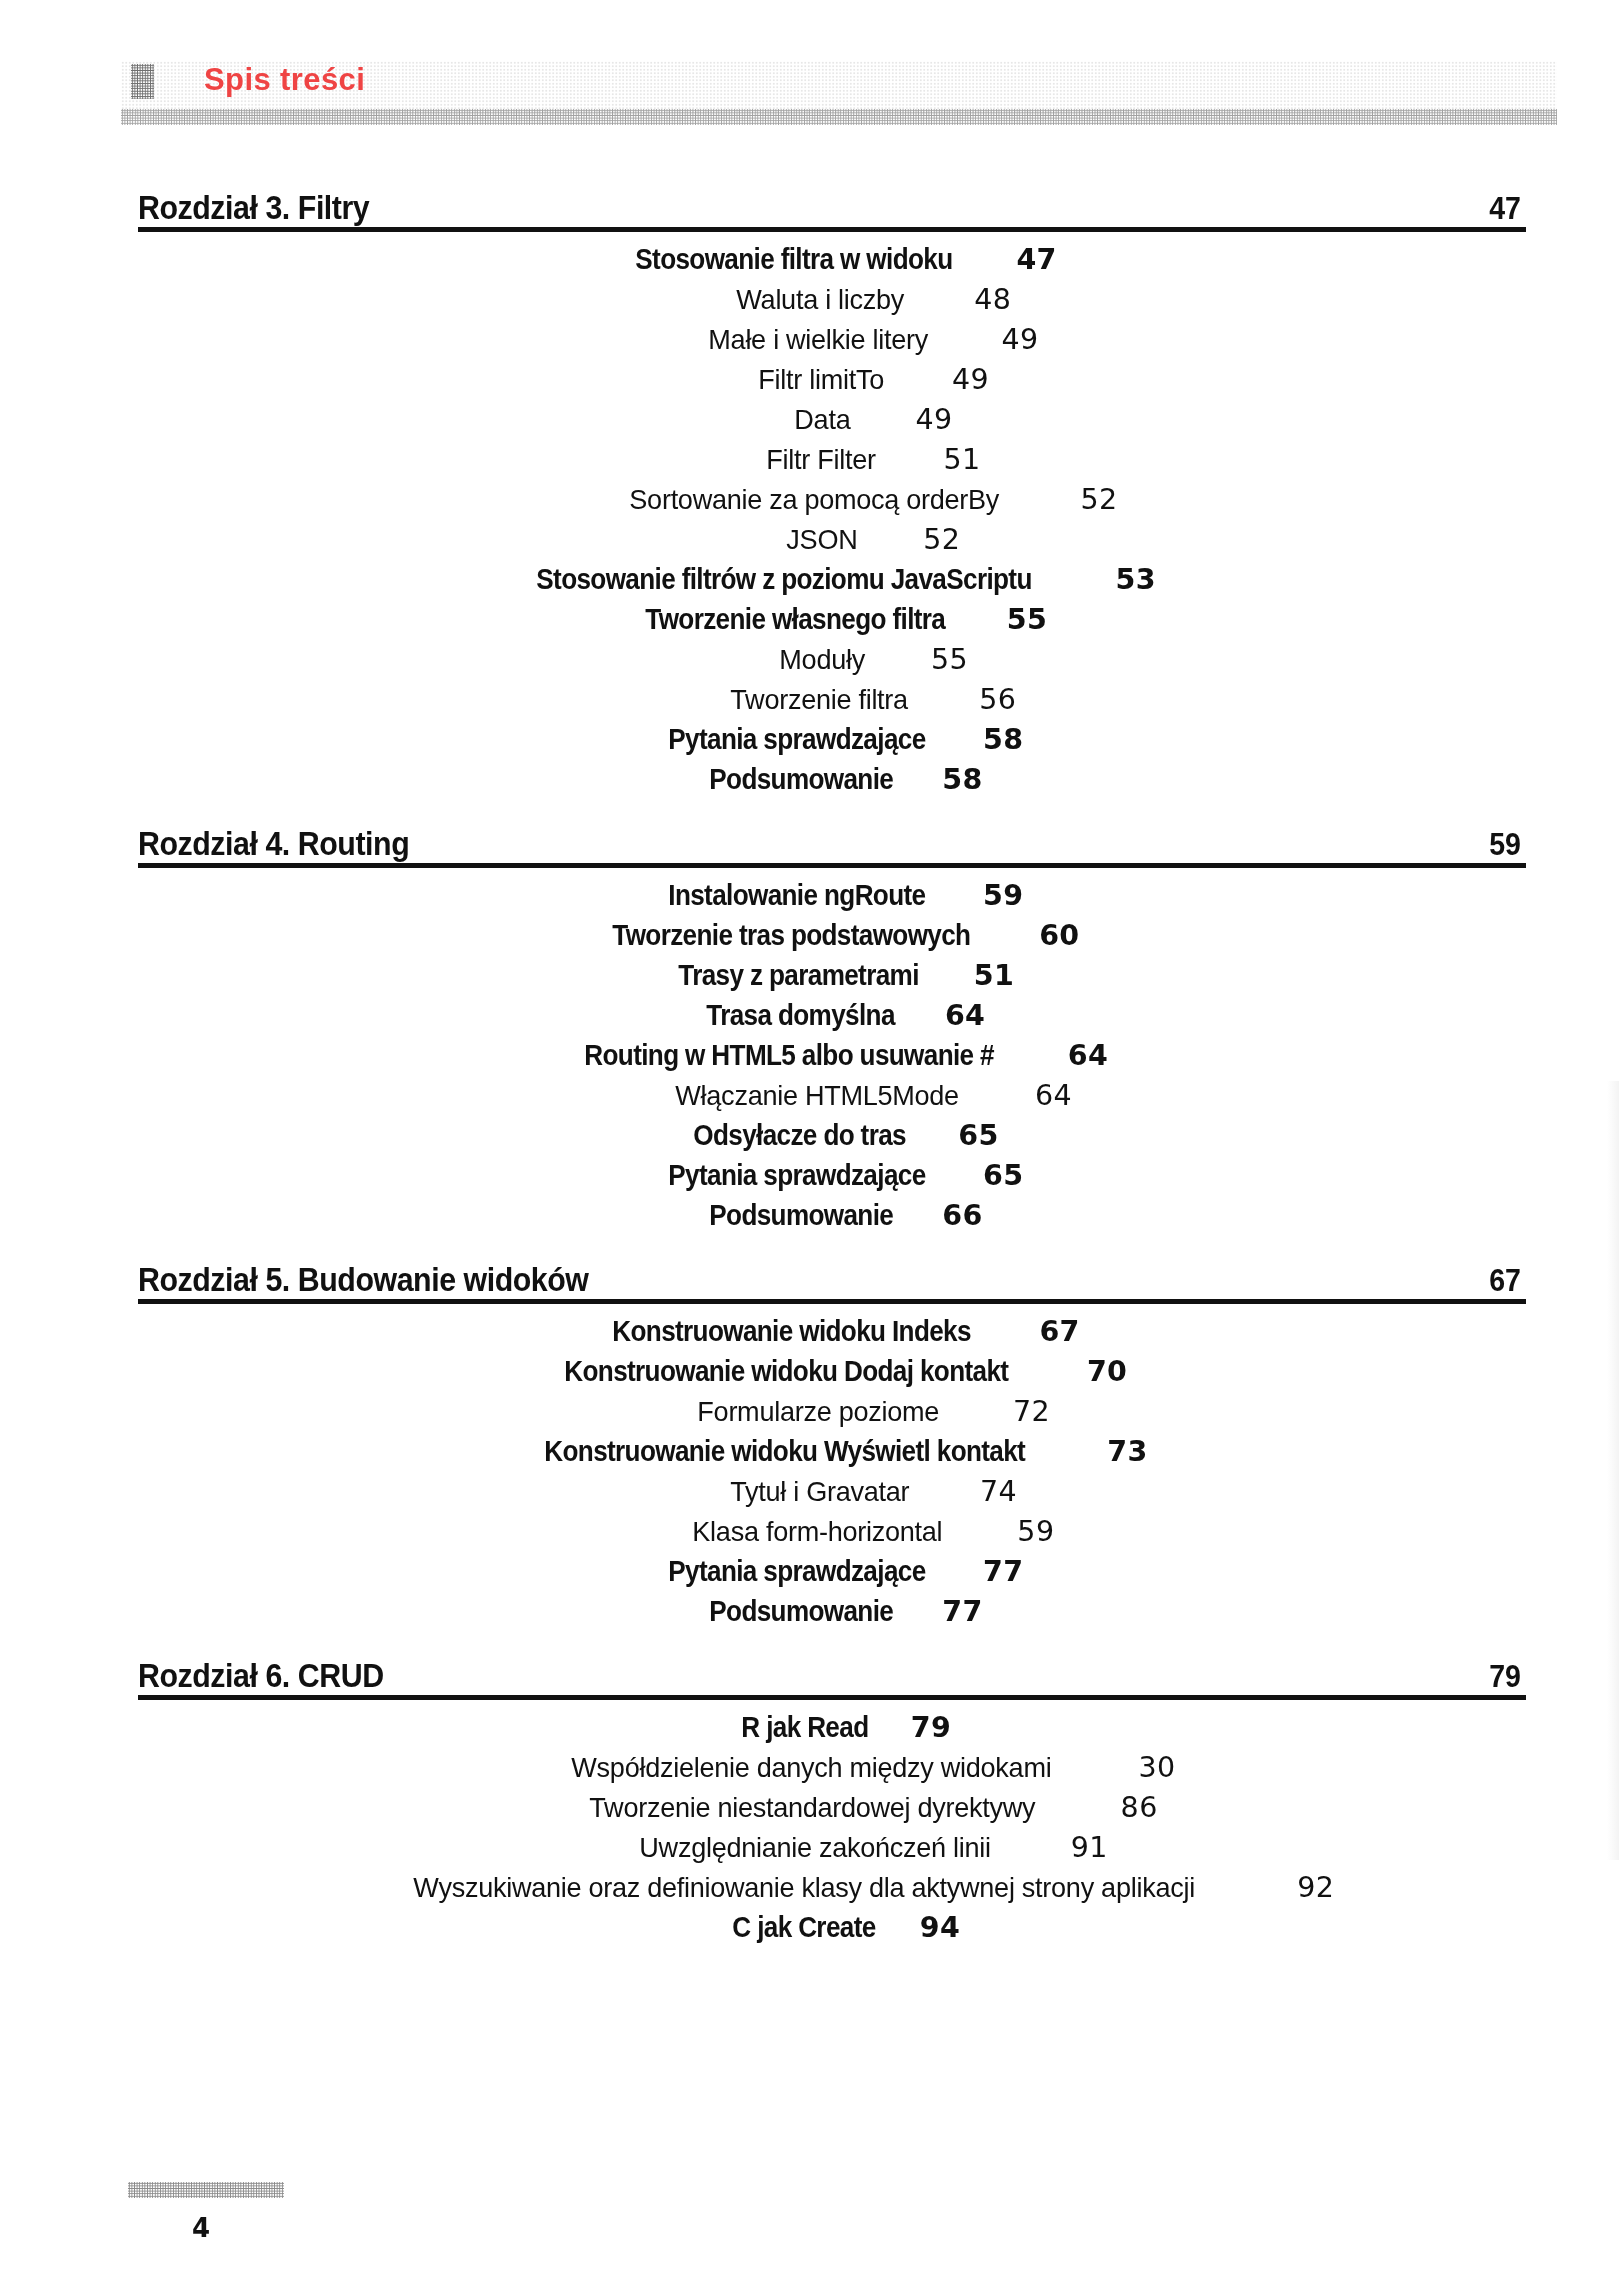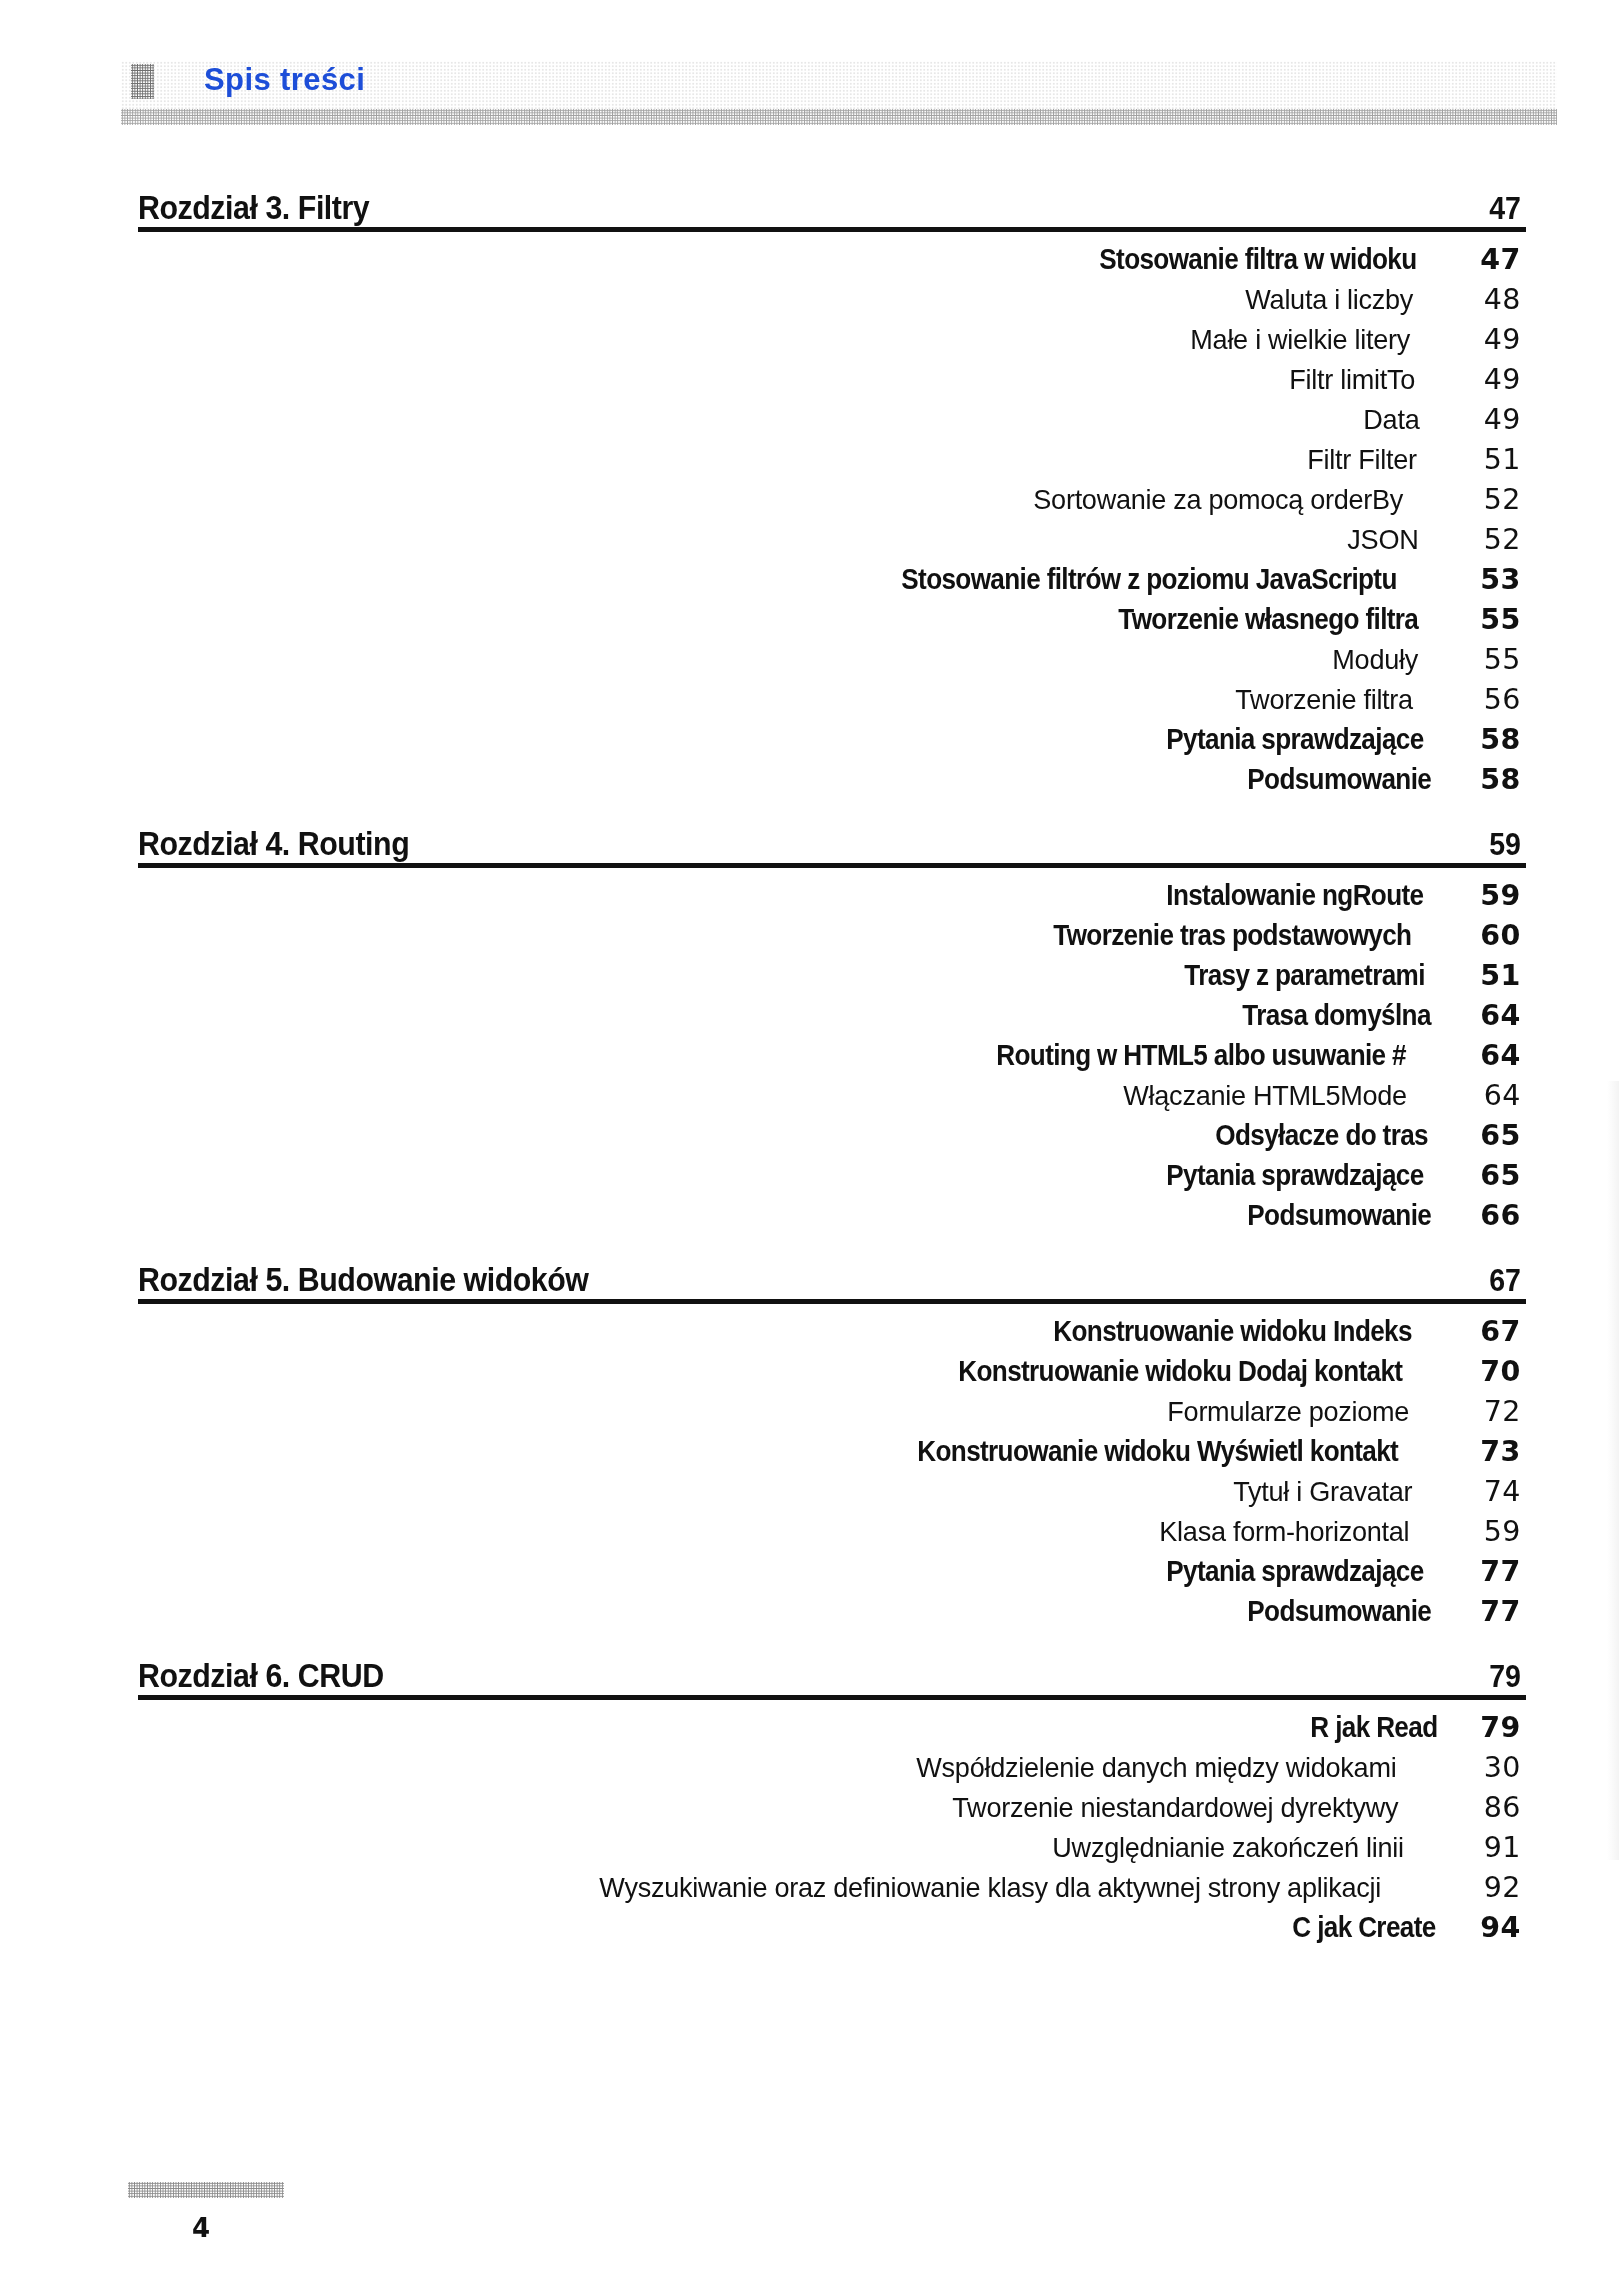--- a/index.html
+++ b/index.html
@@ -52,21 +52,21 @@
       background-image: radial-gradient(#6e6e6e 0.9px, transparent 1.1px);
       background-size: 2.6px 2.6px;
     }
     .header-title {
       position: absolute;
       left: 83px;
       top: 10.4px;
       font-size: 31px;
       font-weight: bold;
       letter-spacing: 0.4px;
-      color: #1d4ed8;
+      color: #ef4444;
     }
 
     
     .toc {
       position: absolute;
       left: 138px;
       top: 182px;
       width: 1388px;
     }
     .chapter {
@@ -94,21 +94,21 @@
       font-weight: bold;
       padding-right: 5.2px;
       transform: scaleX(0.92);
       transform-origin: right bottom;
     }
     .entries {
       padding-top: 7px;
     }
     .entry {
       display: flex;
-      justify-content: flex-end;
+      justify-content: center;
       align-items: baseline;
       height: 40px;
       line-height: 40px;
       gap: 25px;
     }
     .entry .label {
       white-space: nowrap;
     }
     .entry.lvl1 .label {
       padding-left: 37px;

